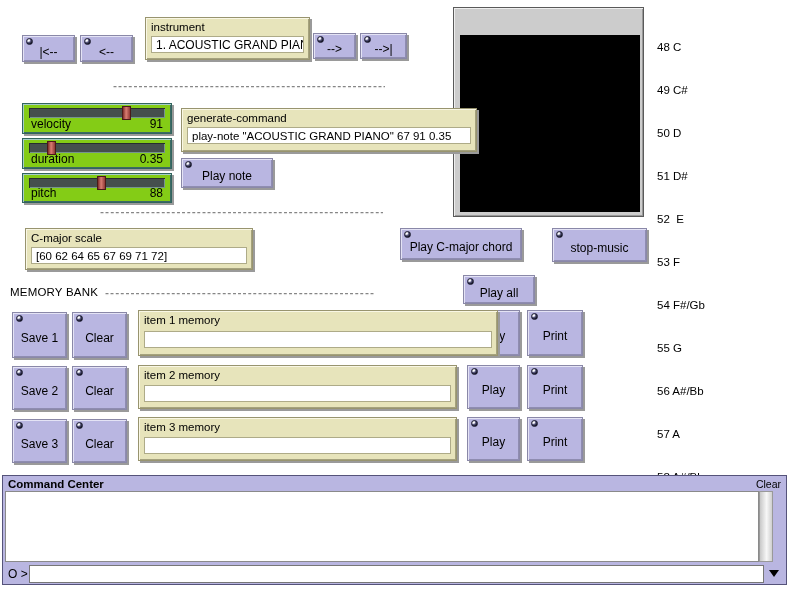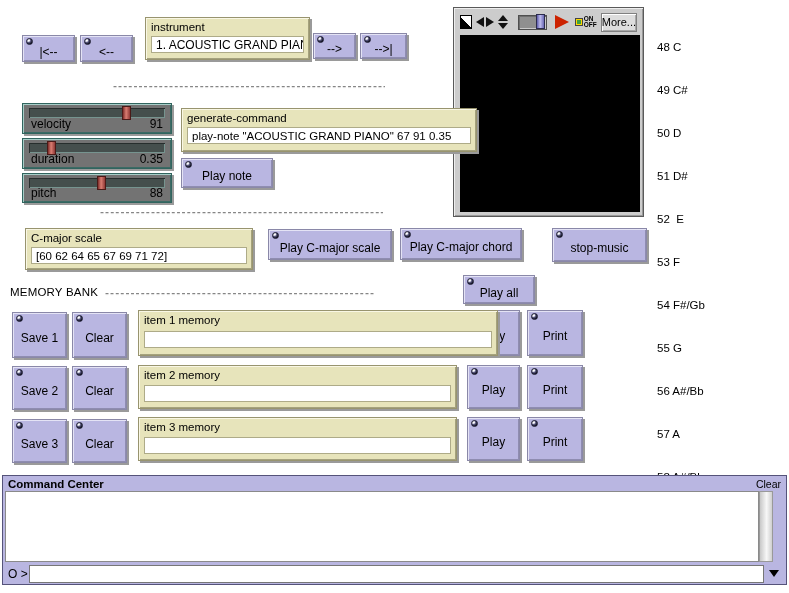--- a/index.html
+++ b/index.html
@@ -17,21 +17,21 @@
 
   
   .monitor{position:absolute;background:#e7e4bb;border:1px solid #98946f;z-index:3;
     box-shadow:inset 1px 1px 0 #f9f7e4, inset -1px -1px 0 #a5a27e, 2px 2px 0 #9a9a9a;
     box-sizing:border-box;padding:3px 5px;}
   .mlabel{font-size:11.5px;line-height:13px;white-space:nowrap;overflow:hidden;}
   .mvalue{background:#fff;border:1px solid #aeab88;font-size:11.5px;line-height:15px;
     height:17px;margin-top:2px;padding:1px 4px;white-space:nowrap;overflow:hidden;box-sizing:border-box;}
 
   
-  .slider{position:absolute;background:#737373;border:1px solid #31645e;
+  .slider{position:absolute;background:#84cc16;border:1px solid #31645e;
     box-shadow:inset 1px 1px 0 #a6cdc7, inset -1px -1px 0 #3c6a64, 2px 2px 0 #9a9a9a;
     box-sizing:border-box;}
   .strack{position:absolute;left:6px;right:6px;top:4px;height:10px;background:#454f4d;
     box-shadow:inset 1px 1px 0 #272e2d, inset -1px -1px 0 #76948f;}
   .sthumb{position:absolute;top:-2px;width:9px;height:14px;
     background:linear-gradient(90deg,#7e2d2a,#d97d72 45%,#8f3835);border:1px solid #4a1a18;box-sizing:border-box;}
   .srow{position:absolute;left:8px;right:8px;bottom:2px;display:flex;justify-content:space-between;font-size:12px;}
 
   
   .dash{position:absolute;color:#7c7c7c;font-size:12px;letter-spacing:1.1px;line-height:12px;
@@ -106,43 +106,20 @@
   <div class="nl-btn" style="left:313px;top:33px;width:43px;height:26px">
     <span class="bicon"></span>
     <span>--&gt;</span>
   </div>
   <div class="nl-btn" style="left:360px;top:33px;width:47px;height:26px">
     <span class="bicon"></span>
     <span>--&gt;|</span>
   </div>
 
   <div class="gwin">
-    <div class="ghead">
-      <span class="ic-contrast"></span>
-      <span class="ic-lr">
-          <i class="tri-l"></i>
-          <i class="tri-r"></i>
-        </span>
-      <span class="ic-ud">
-          <i class="tri-u"></i>
-          <i class="tri-d"></i>
-        </span>
-      <span class="ic-slider">
-          <span class="knob"></span>
-        </span>
-      <span class="ic-speed"></span>
-      <span class="ic-onoff">
-        <span class="toggle-box"></span>
-        <span class="onoff-labels">
-          <span>ON</span>
-          <span>OFF</span>
-        </span>
-      </span>
-      <span class="more-btn">More...</span>
-    </div>
     <div class="gcanvas"></div>
   </div>
 
   <div class="notes">
     <div>48 C</div>
     <div>49 C#</div>
     <div>50 D</div>
     <div>51 D#</div>
     <div>52  E</div>
     <div>53 F</div>
@@ -206,24 +183,20 @@
 
   <div class="nl-btn" style="left:181px;top:158px;width:92px;height:30px">
     <span class="bicon"></span>
     <span>Play note</span>
   </div>
 
   <div class="monitor" style="left:25px;top:228px;width:228px;height:42px">
     <div class="mlabel">C-major scale</div>
     <div class="mvalue">[60 62 64 65 67 69 71 72]</div>
   </div>
-  <div class="nl-btn" style="left:268px;top:229px;width:124px;height:31px">
-    <span class="bicon"></span>
-    <span>Play C-major scale</span>
-  </div>
   <div class="nl-btn" style="left:400px;top:228px;width:122px;height:32px">
     <span class="bicon"></span>
     <span>Play C-major chord</span>
   </div>
   <div class="nl-btn" style="left:552px;top:228px;width:95px;height:34px">
     <span class="bicon"></span>
     <span>stop-music</span>
   </div>
 
   <div class="nl-btn" style="left:463px;top:275px;width:72px;height:29px">

